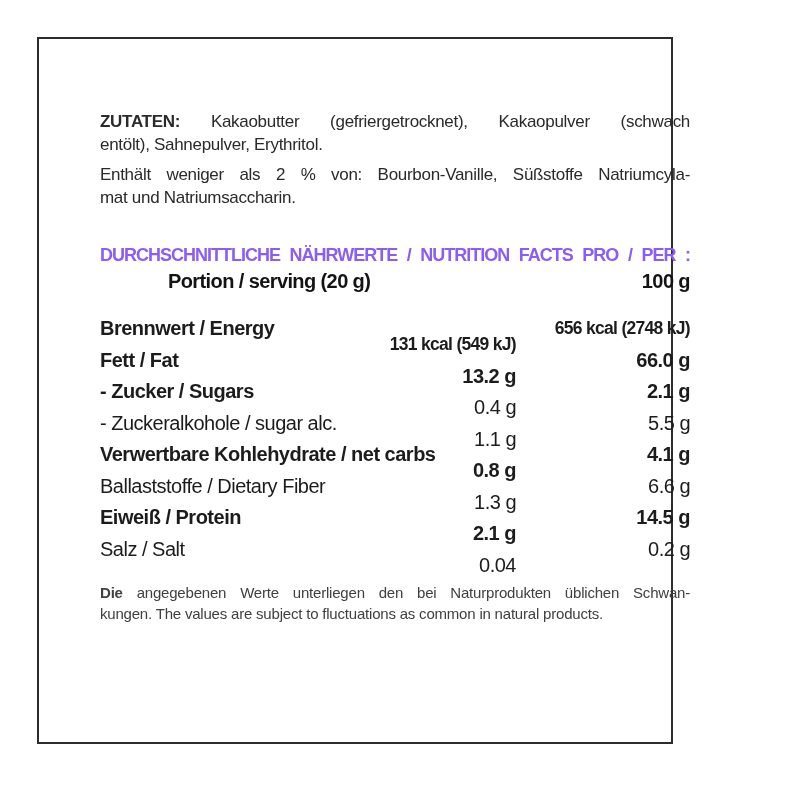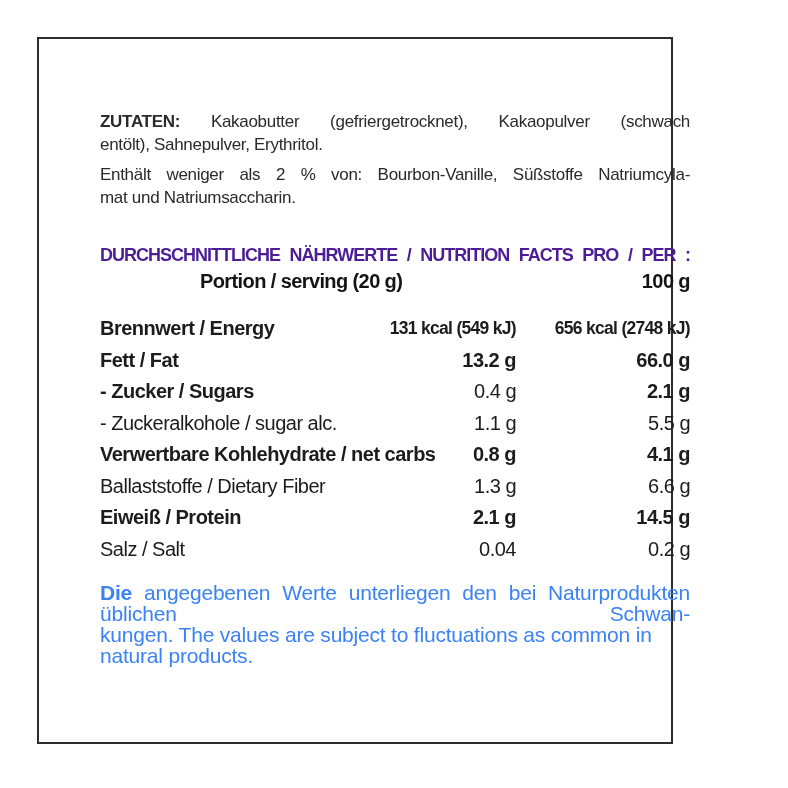--- a/index.html
+++ b/index.html
@@ -16,39 +16,39 @@
 
   
   .jl { text-align:justify; text-align-last:justify; }
 
   .ing { margin:0; font-size:17px; line-height:23px; color:#2a2a2a; letter-spacing:-0.3px; }
   .ing2 { margin-top:7px; }
   .b { font-weight:700; }
 
   .ttl {
     margin-top:33px; font-weight:700; font-size:18px; line-height:26px;
-    letter-spacing:-1px; color:#4c1d95; white-space:nowrap;
+    letter-spacing:-1px; color:#8b5cf6; white-space:nowrap;
   }
   .cols {
     display:flex; font-weight:700; font-size:20px; line-height:26px;
     letter-spacing:-0.6px; color:#141414;
   }
-  .col1 { margin-left:100px; }
+  .col1 { margin-left:68px; }
   .col2 { margin-left:auto; }
 
   .rows { margin-top:19px; color:#1c1c1c; }
   .row {
     position:relative; height:31.5px; line-height:31.5px;
     font-size:20px; letter-spacing:-0.5px; white-space:nowrap;
   }
-  .row .v1 { position:absolute; right:174px; top:0; }
+  .row .v1 { position:absolute; right:174px; top:16px; }
   .row .v2 { position:absolute; right:0; top:0;text-align:right; }
   .sm { font-size:17.5px; letter-spacing:-0.7px; }
 
-  .fn { margin:0; font-size:21px; line-height:21px; color:#3b82f6; letter-spacing:-0.2px; }
+  .fn { margin:0; font-size:15px; line-height:21px; color:#404040; letter-spacing:-0.2px; }
   .fn1 { margin-top:17px; }
 </style>
 </head>
 <body>
 
 <div class="box">
   <div class="content">
 
     <p class="ing jl"><span class="b">ZUTATEN:</span> <span>Kakaobutter (gefriergetrocknet), Kakaopulver (schwach</span></p>
     <p class="ing">entölt), Sahnepulver, Erythritol.</p>

